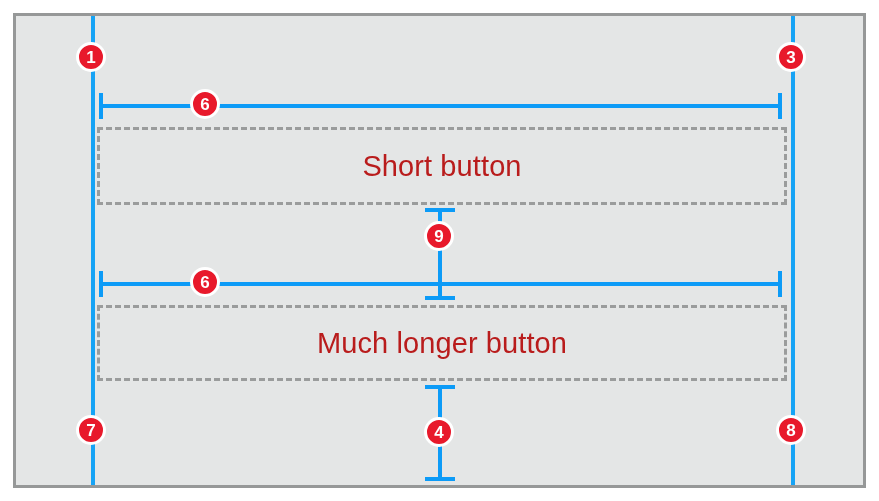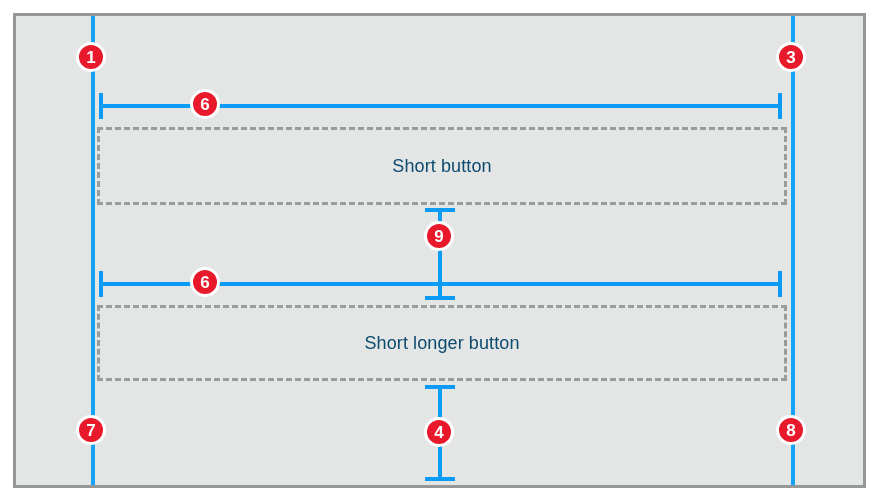--- a/index.html
+++ b/index.html
@@ -75,22 +75,22 @@
   
   .button-outline {
     position: absolute;
     box-sizing: border-box;
     border: 3px dashed #9a9c9c;
     display: flex;
     align-items: center;
     justify-content: center;
   }
   .button-outline .btn-label {
-    font-size: 18px;
-    color: #0c4a6e;
+    font-size: 29px;
+    color: #b91c1c;
     letter-spacing: 0.1px;
     white-space: nowrap;
   }
 
   
   .badge {
     position: absolute;
     width: 30px;
     height: 30px;
     border-radius: 50%;
@@ -130,21 +130,21 @@
       <span class="tick start"></span>
       <span class="tick end"></span>
     </div>
 
     <div class="dim-h" style="left:83px; top:266px; width:683px;">
       <span class="tick start"></span>
       <span class="tick end"></span>
     </div>
 
     <div class="button-outline" style="left:81px; top:289px; width:690px; height:76px;">
-      <span class="btn-label">Short longer button</span>
+      <span class="btn-label">Much longer button</span>
     </div>
 
     <div class="dim-v" style="left:422px; top:369px; height:96px;">
       <span class="tick start"></span>
       <span class="tick end"></span>
     </div>
 
   </div>
 
   <div class="badge" style="left:76px; top:42px;">

